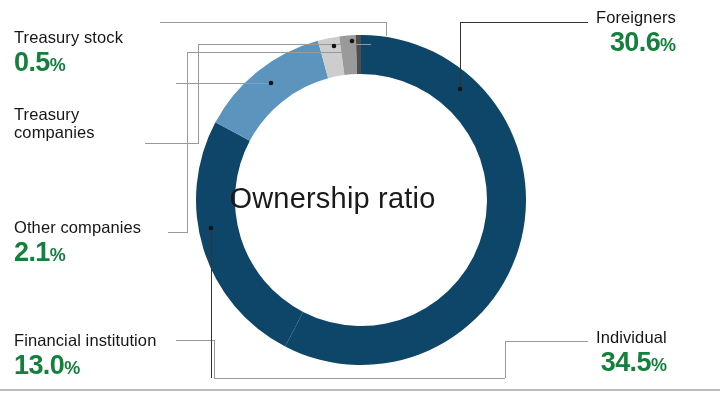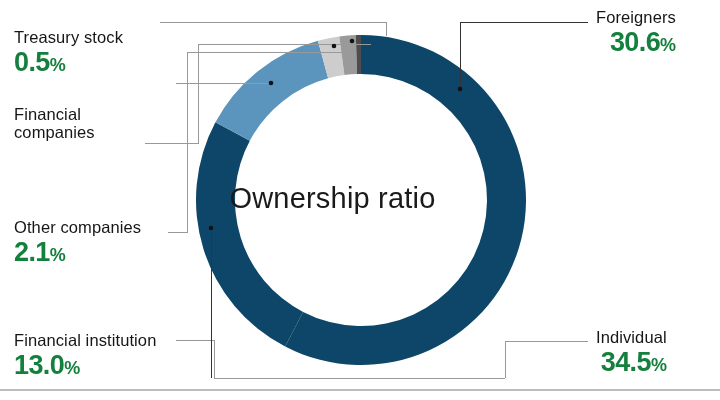--- a/index.html
+++ b/index.html
@@ -137,21 +137,21 @@
   </svg>
 
   <div id="center-caption">Ownership ratio</div>
 
   <div class="callout" id="callout-treasury">
     <span class="cl-name">Treasury stock</span>
     <span class="cl-value"><span>0.5</span><span class="pct">%</span></span>
   </div>
 
   <div class="callout" id="callout-security">
-    <span class="cl-name two-line">Financial companies</span>
+    <span class="cl-name two-line">Treasury companies</span>
   </div>
 
   <div class="callout" id="callout-othercos">
     <span class="cl-name">Other companies</span>
     <span class="cl-value"><span>2.1</span><span class="pct">%</span></span>
   </div>
 
   <div class="callout" id="callout-financial">
     <span class="cl-name">Financial institution</span>
     <span class="cl-value"><span>13.0</span><span class="pct">%</span></span>

